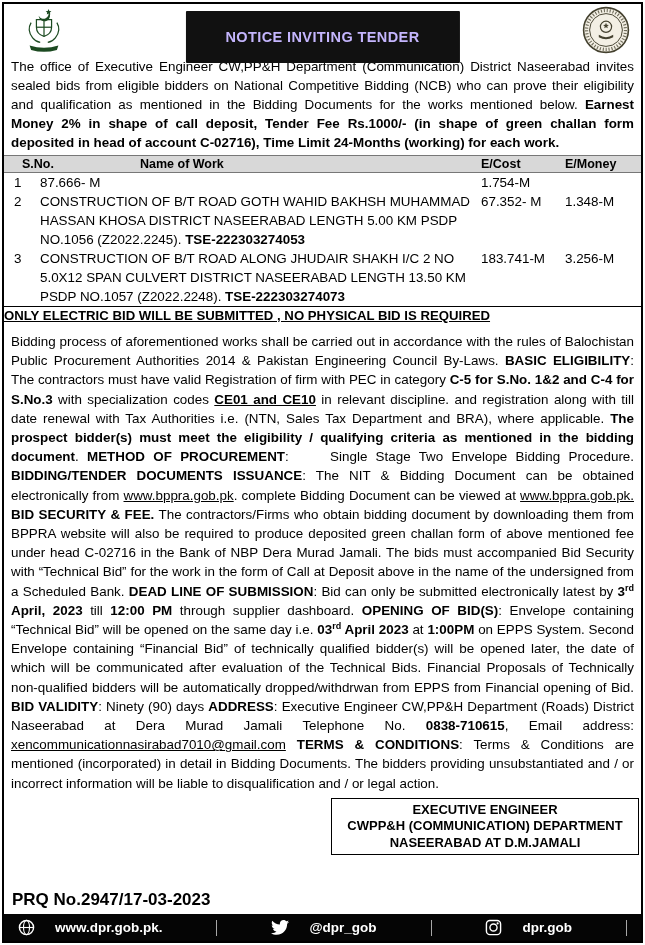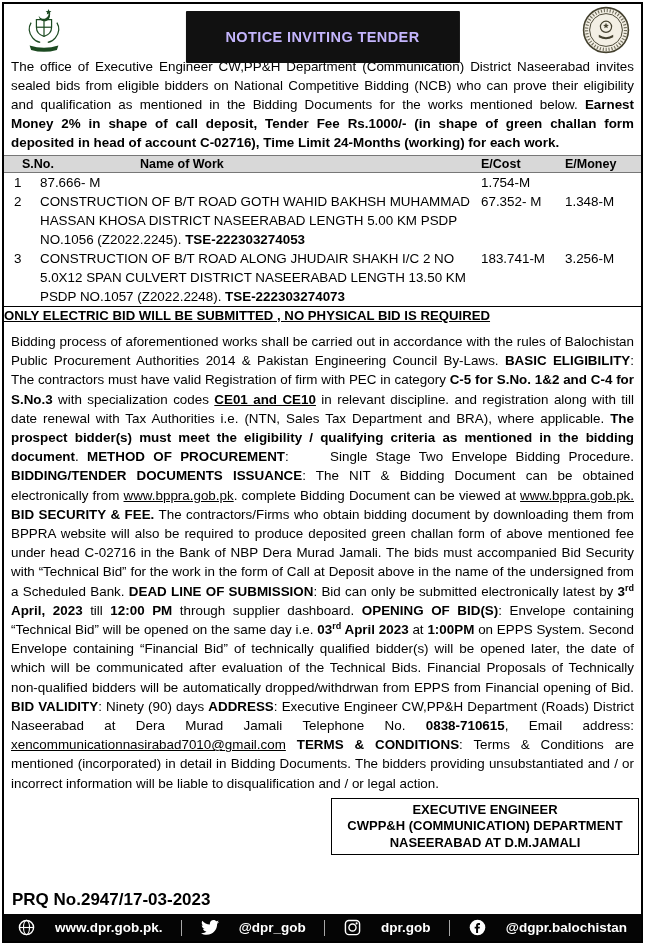--- a/index.html
+++ b/index.html
@@ -154,24 +154,15 @@
       <span>
         <svg width="17" height="17" viewBox="0 0 24 24">
             <rect x="2" y="2" width="20" height="20" rx="5" fill="none" stroke="#fff" stroke-width="2"></rect>
             <circle cx="12" cy="12" r="5" fill="none" stroke="#fff" stroke-width="2"></circle>
             <circle cx="17.8" cy="6.2" r="1.5" fill="#fff"></circle>
           </svg>
       </span>
       <span>dpr.gob</span>
     </div>
     <span class="f-div"></span>
-    <div class="f-item">
-      <span>
-        <svg width="17" height="17" viewBox="0 0 24 24">
-            <circle cx="12" cy="12" r="11" fill="#fff"></circle>
-            <path fill="#050505" d="M13.5 8.5h2V5.8h-2.3c-2 0-3.2 1.3-3.2 3.3v1.7H8v2.6h2v6.4h2.8v-6.4h2.2l.4-2.6h-2.6V9.6c0-.7.3-1.1 1.1-1.1z"></path>
-          </svg>
-      </span>
-      <span>@dgpr.balochistan</span>
-    </div>
   </div>
 
 </div>
 
 </body></html>

